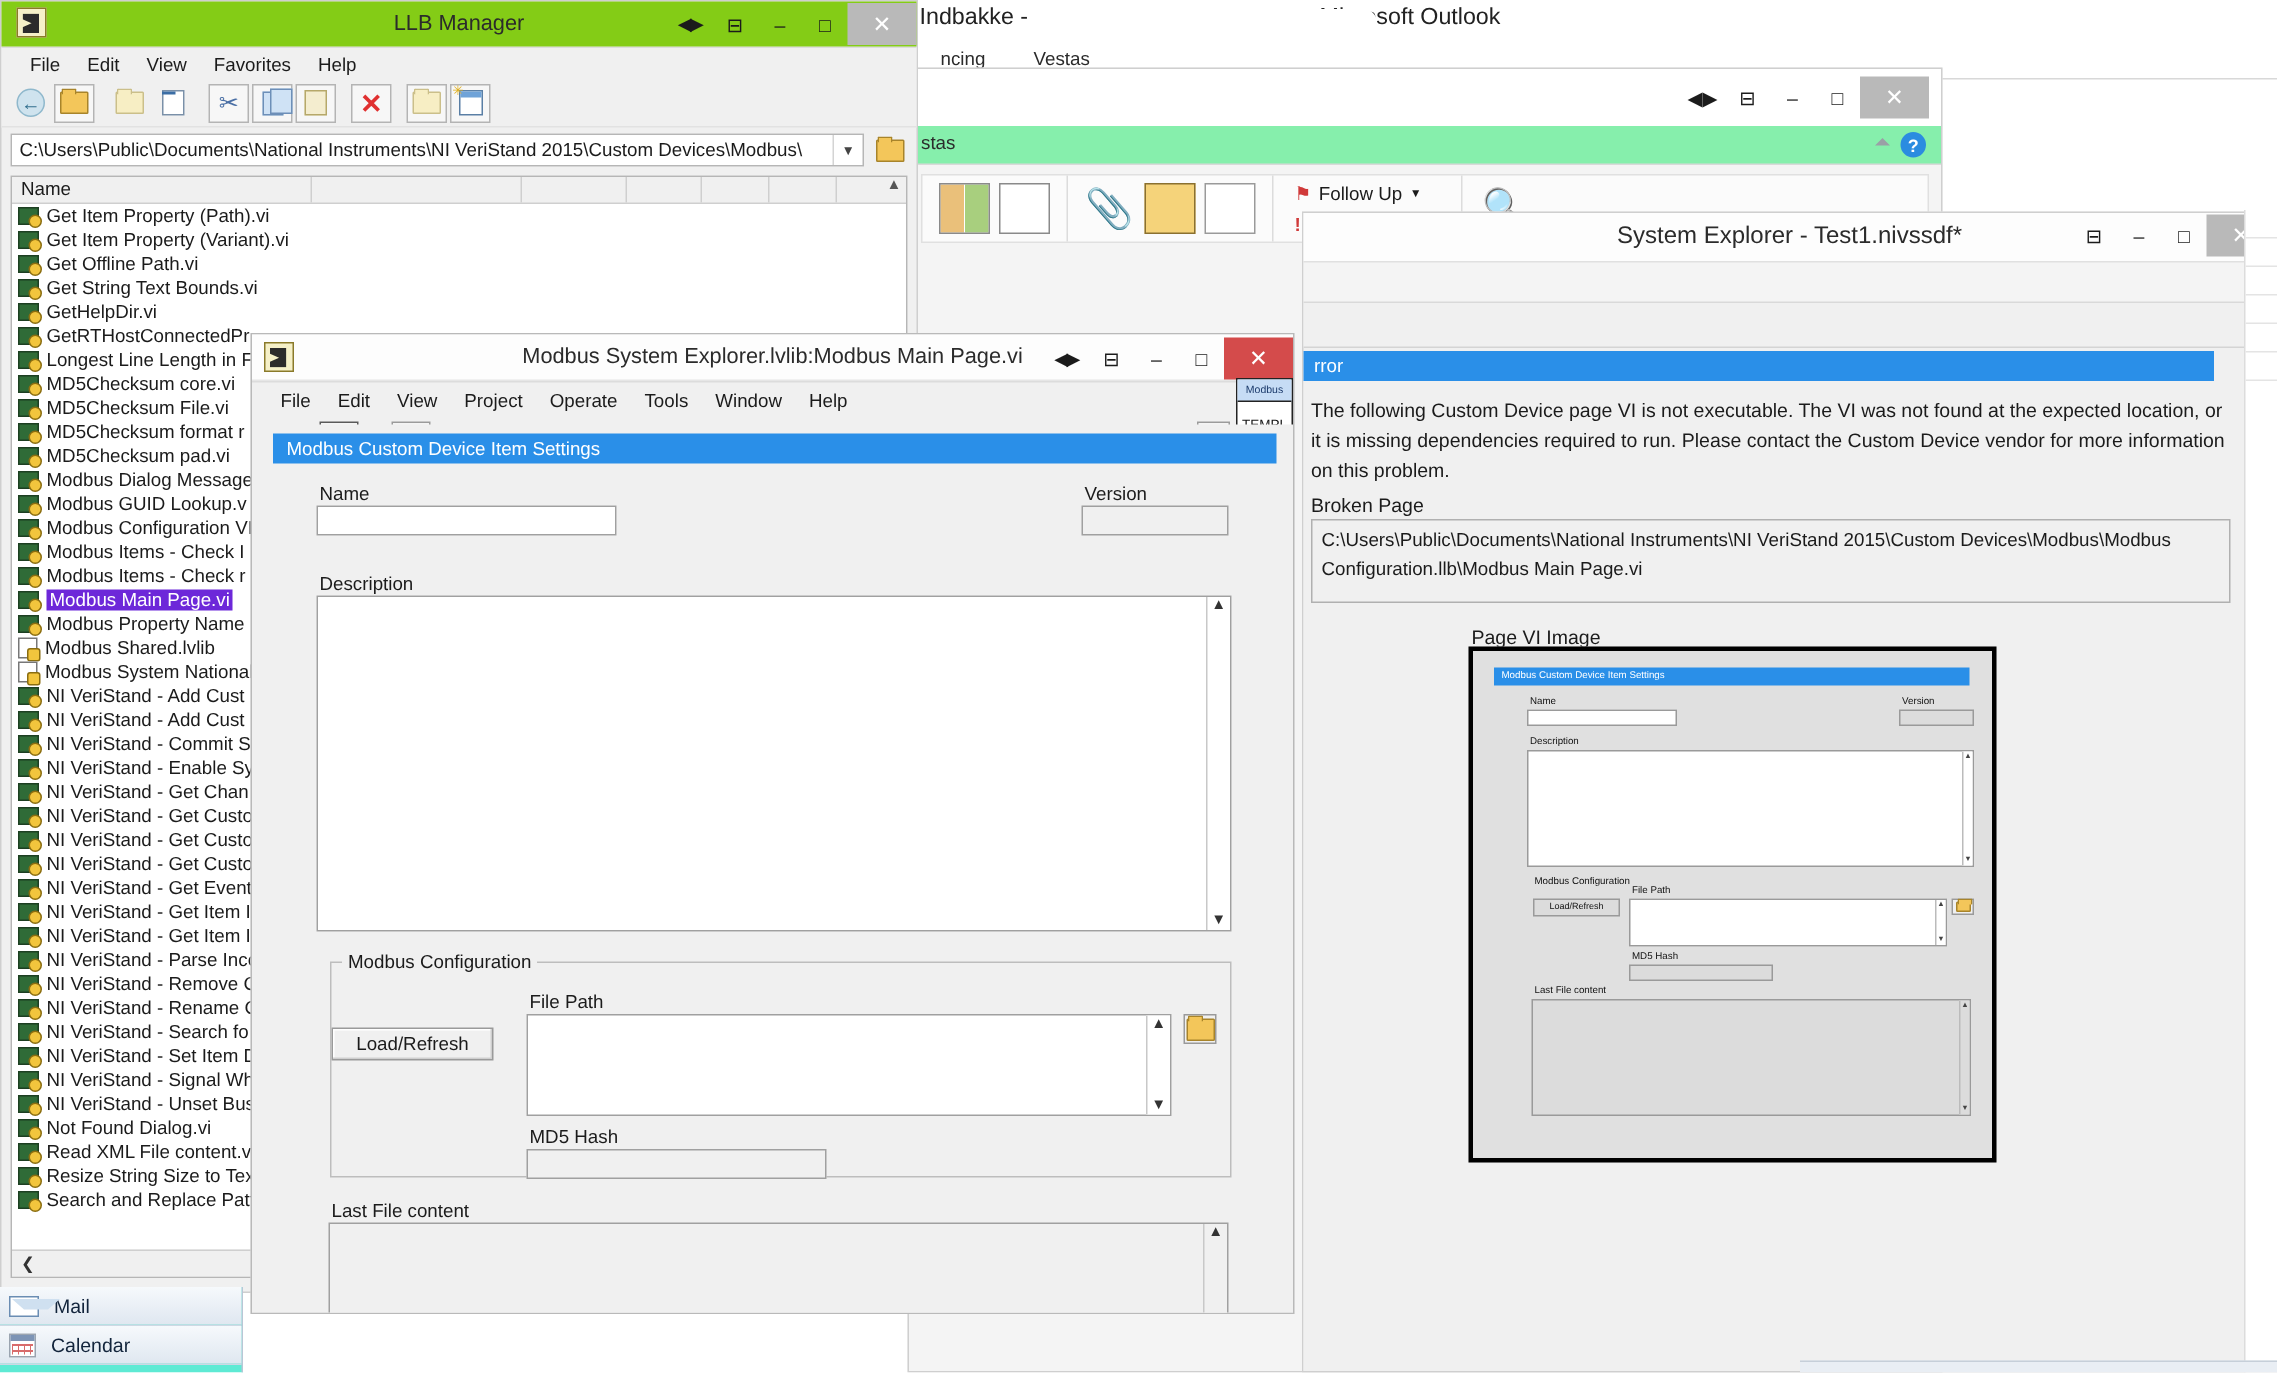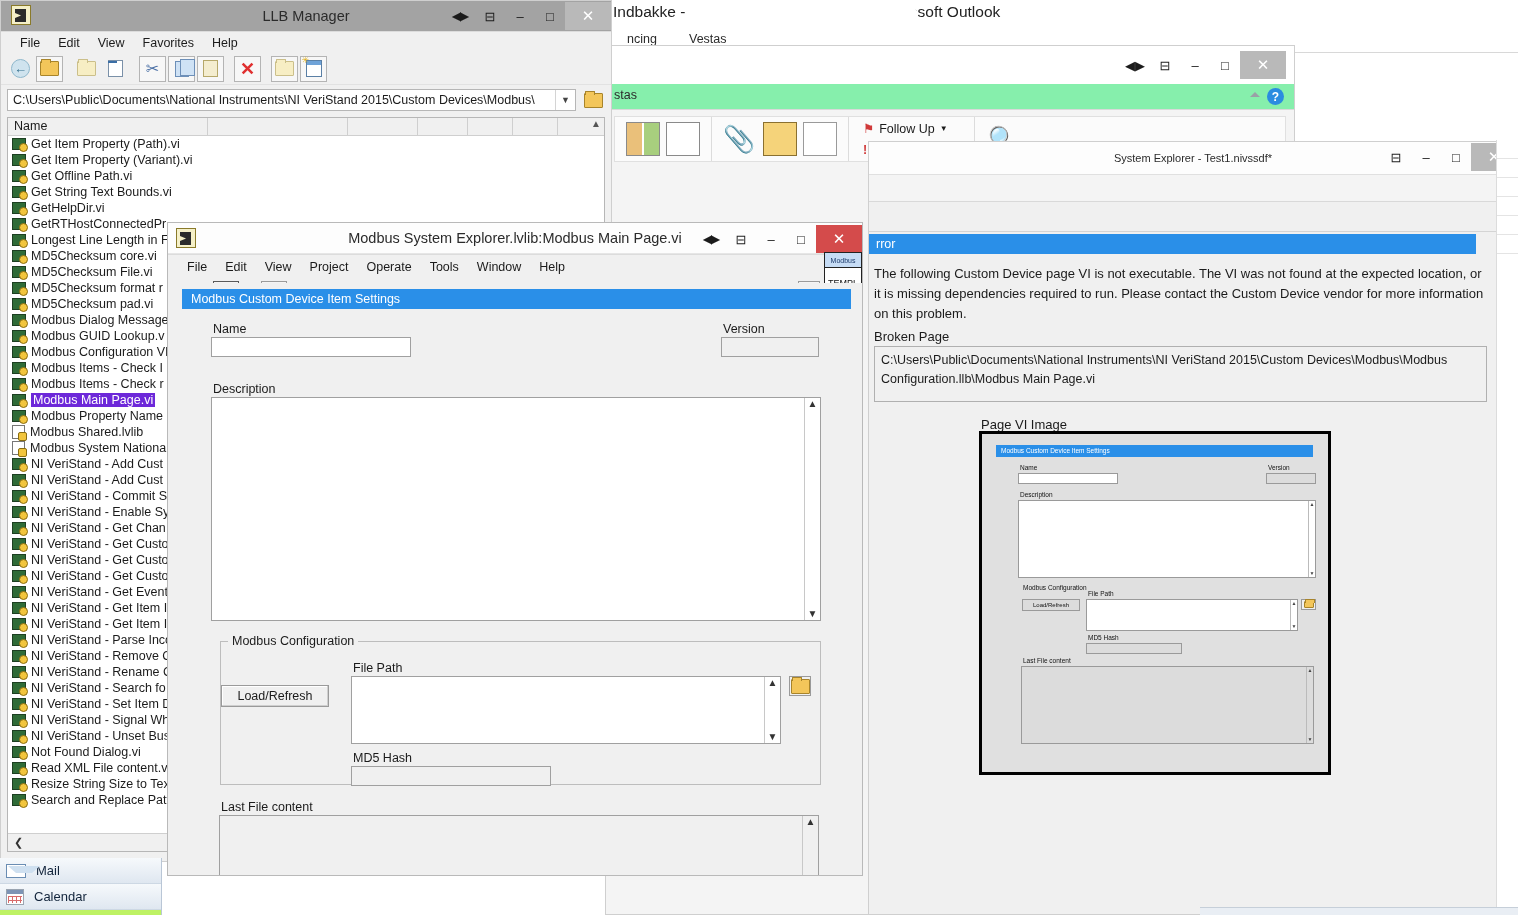--- a/index.html
+++ b/index.html
@@ -46,21 +46,21 @@
   }
   #outlook .redact-a { position: absolute; left: 128px; top: 6px; width: 185px; height: 19px;
     background: #fff; border-radius: 9px; }
   #outlook .ol-ribbon-tabs { height: 24px; background: #fff; position: relative;
     border-bottom: 1px solid #d8d8d8; }
   #outlook .ol-ribbon-tabs .tb { position: absolute; top: 3px; font-size: 12.5px; color: #2b2b2b; margin-left: 16px; }
   .ol-body { position: absolute; left: 0; top: 54px; right: 0; bottom: 0; background: #fff; }
 
   
   #ol-nav { position: absolute; left: 0; top: 858px; width: 162px; height: 57px;
-            background: #bef264; border-right: 1px solid #b9c6d6; }
+            background: #5eead4; border-right: 1px solid #b9c6d6; }
   .ol-nav-item { display: flex; align-items: center; height: 26px; padding-left: 6px;
                  border-bottom: 1px solid #cdd8e4;
                  background: linear-gradient(to bottom,#f6f9fc,#dfe7f0); }
   .ol-nav-item .lbl { margin-left: 10px; font-size: 13px; color: #12243b; }
   .ico-mail { width: 20px; height: 14px; border: 1px solid #6a8db3; background: #fff;
               position: relative; }
   .ico-mail:after { content: ""; position: absolute; left: 1px; top: 1px; width: 16px; height: 9px;
               border-top: 7px solid #cfe0f0; border-left: 8px solid transparent;
               border-right: 8px solid transparent; }
   .ico-cal { width: 18px; height: 16px; border: 1px solid #9aa4b0; background: #fff;
@@ -99,21 +99,21 @@
                     border: 1px solid #8a8a8a; }
   .pg-checkname { background: #ffffff; border: 1px solid #8a8a8a; }
   .pg-clip { background: transparent; }
   .pg-env { background: #f5d37a; border: 1px solid #8a7030; }
   .pg-sig { background: #ffffff; border: 1px solid #9a9a9a; }
   .pg-mag { background: transparent; }
 
   
   #llb { left: 0; top: 0; width: 612px; height: 862px; background: #f0f0f0;
          border: 1px solid #cfcfcf; }
-  #llb .titlebar { background: #a3a3a3; }
+  #llb .titlebar { background: #84cc16; }
   .llb-icon { position: absolute; left: 10px; top: 4px; width: 20px; height: 20px;
               background: #f5f0c8; border: 1px solid #8a7a2a; }
   .llb-icon:after { content: ""; position: absolute; left: 3px; top: 3px; width: 11px; height: 13px;
               background: #2b2b2b; clip-path: polygon(0 0,100% 0,100% 100%,0 100%,0 70%,55% 50%,0 30%); }
   .llb-toolbar { height: 32px; background: #f0f0f0; display: flex; align-items: center;
                  padding-left: 6px; border-bottom: 1px solid #e2e2e2; }
   .tb-btn { width: 27px; height: 26px; margin-right: 2px; display: flex; align-items: center;
             justify-content: center; position: relative; }
   .tb-btn.framed { border: 1px solid #b4b4b4; background: #f7f7f7; }
   .tb-sep { width: 8px; }
@@ -219,21 +219,21 @@
   .btn3d { border: 1px solid #9a9a9a; background: #f0f0f0; font-size: 12.5px; color: #1b1b1b;
            display: flex; align-items: center; justify-content: center;
            box-shadow: inset -1px -1px 0 #cfcfcf, inset 1px 1px 0 #ffffff; }
   .browse-btn { width: 22px; height: 20px; border: 1px solid #9a9a9a; background: #f0f0f0;
                 display: flex; align-items: center; justify-content: center; }
 
   
   #sysexp { left: 868px; top: 141px; width: 650px; height: 774px;
             background: #f0f0f0; border: 1px solid #cfcfcf; }
   #sysexp .titlebar { height: 32px; background: #fdfdfd; }
-  #sysexp .title-text { font-size: 11px; }
+  #sysexp .title-text { font-size: 16px; }
   .se-strip1 { height: 28px; background: #f4f4f4; border-top: 1px solid #e0e0e0;
                border-bottom: 1px solid #d9d9d9; }
   .se-strip2 { height: 30px; background: #f0f0f0; border-bottom: 1px solid #d4d4d4; }
   .se-body { position: absolute; left: 0; top: 92px; right: 0; bottom: 0; background: #f0f0f0; }
   .se-banner { position: absolute; left: 0px; top: 0; right: 41px; height: 20px;
                background: #2a8fe8; color: #fff; font-size: 12.5px; line-height: 20px;
                padding-left: 7px; }
   .se-msg { position: absolute; left: 5px; top: 30px; right: 30px; font-size: 13px;
             color: #1b1b1b; line-height: 20px; }
   .se-bp-lbl { position: absolute; left: 5px; top: 95px; font-size: 13px; color: #1b1b1b; }

